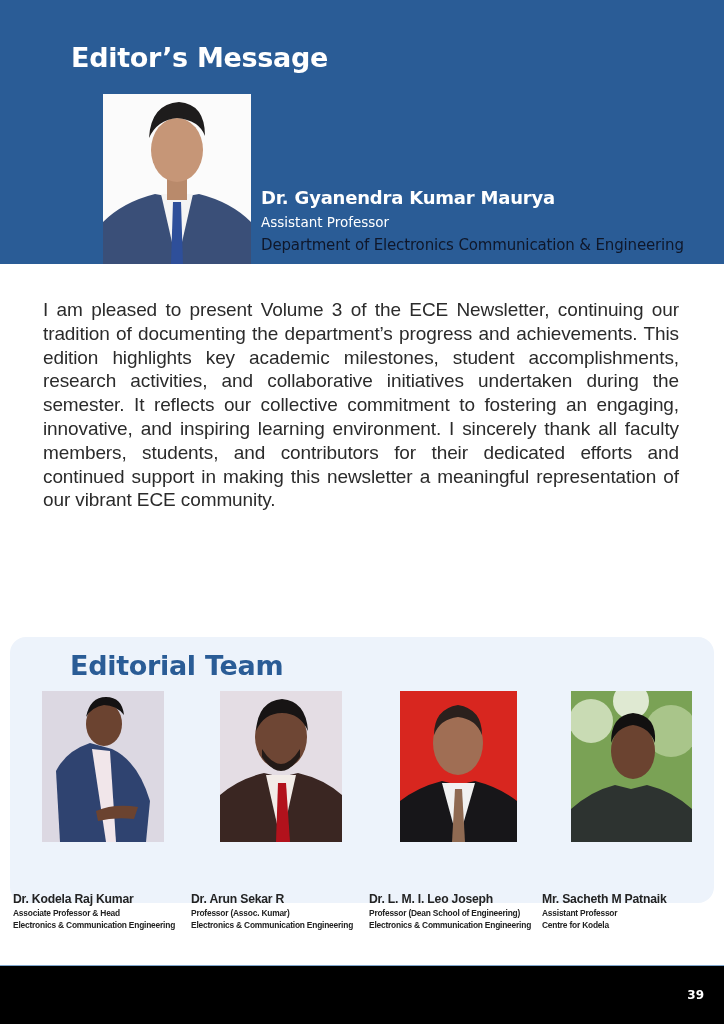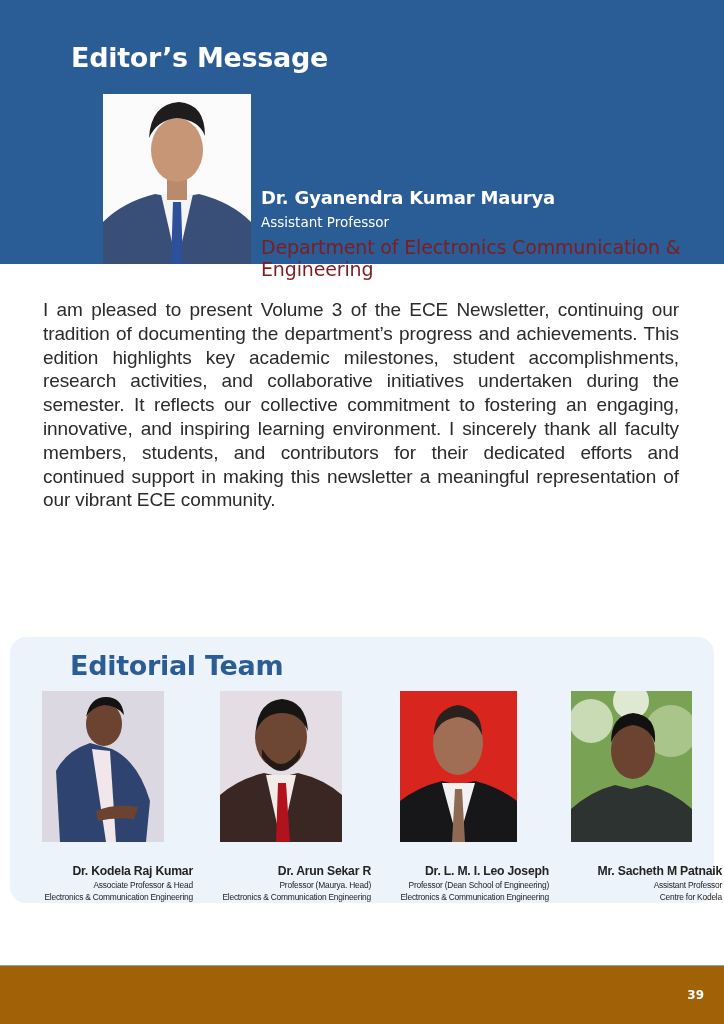--- a/index.html
+++ b/index.html
@@ -22,21 +22,21 @@
   .editor-name {
     position: absolute; left: 261px; top: 187px;
     font-weight: bold; font-size: 18px; color: #ffffff; letter-spacing: -0.2px; text-align: right;
   }
   .editor-role {
     position: absolute; left: 261px; top: 214px;
     font-size: 13.5px; color: #ffffff;
   }
   .editor-dept {
     position: absolute; left: 261px; top: 236px;
-    font-size: 19px; color: #7f1d1d; letter-spacing: -0.15px;
+    font-size: 15px; color: #0f172a; letter-spacing: -0.15px;
   }
 
   .message {
     position: absolute; left: 43px; top: 298px; width: 636px;
     font-family: "Liberation Sans", sans-serif;
     font-size: 19px; line-height: 23.8px; color: #2b2b2b;
     text-align: justify; letter-spacing: -0.1px;
   }
 
   .team-card {
@@ -44,29 +44,29 @@
     background: #edf3fb; border-radius: 16px;
   }
   .team-title {
     position: absolute; left: 42px; top: 650px;
     font-weight: bold; font-size: 27px; color: #2a5c96; letter-spacing: -0.3px; margin-left: 28px;
   }
   .member-photo {
     position: absolute; top: 691px; height: 151px; overflow: hidden;
   }
   .member-caption {
-    position: absolute; top: 864px; width: 180px; text-align: right;
+    position: absolute; top: 892px; width: 180px; text-align: left;
     font-family: "Liberation Sans", sans-serif;
   }
   .member-name { font-weight: bold; font-size: 12.2px; color: #232323; line-height: 15px; letter-spacing: -0.2px; }
-  .member-role, .member-dept { font-size: 8.4px; color: #222; line-height: 12px; letter-spacing: -0.2px; }
+  .member-role, .member-dept { font-size: 8.4px; color: #222; line-height: 12px; letter-spacing: -0.2px; font-weight: bold; }
 
   .footer-band {
     position: absolute; left: 0; top: 965px; width: 724px; height: 59px;
-    background: #a16207; border-top: 1px solid #7fa6cc;
+    background: #000000; border-top: 1px solid #7fa6cc;
   }
   .page-number {
     position: absolute; right: 20px; top: 22px;
     font-size: 12px; color: #ffffff; font-weight: bold;
   }
 </style>
 </head>
 <body>
 
 <div class="header-band"></div>
@@ -115,21 +115,21 @@
     <path d="M0 151 L0 104 Q18 88 44 82 L61 86 L78 82 Q104 88 122 104 L122 151 Z" fill="#3a2622"></path>
     <path d="M46 84 L61 151 L76 84 Z" fill="#f2ece8"></path>
     <path d="M58 92 L66 92 L70 151 L56 151 Z" fill="#b2121c"></path>
     <ellipse cx="61" cy="46" rx="26" ry="32" fill="#6e4634"></ellipse>
     <path d="M36 40 Q38 10 62 8 Q86 10 88 40 Q80 22 62 22 Q44 22 36 40 Z" fill="#171414"></path>
     <path d="M42 58 Q61 88 80 58 L80 66 Q61 94 42 66 Z" fill="#231a17"></path>
   </svg>
 </div>
 <div class="member-caption" style="left:191px;">
   <div class="member-name">Dr. Arun Sekar R</div>
-  <div class="member-role">Professor (Maurya. Head)</div>
+  <div class="member-role">Professor (Assoc. Kumar)</div>
   <div class="member-dept">Electronics &amp; Communication Engineering</div>
 </div>
 
 <div class="member-photo" style="left:400px;width:117px;">
   <svg width="117" height="151" viewBox="0 0 117 151">
     <rect width="117" height="151" fill="#d8261f"></rect>
     <path d="M0 151 L0 110 Q18 96 42 90 L58 94 L75 90 Q99 96 117 110 L117 151 Z" fill="#171619"></path>
     <path d="M42 92 L58 151 L75 92 Z" fill="#f1f1f1"></path>
     <path d="M55 98 L62 98 L65 151 L52 151 Z" fill="#8f6a52"></path>
     <ellipse cx="58" cy="52" rx="25" ry="32" fill="#a06e54"></ellipse>

